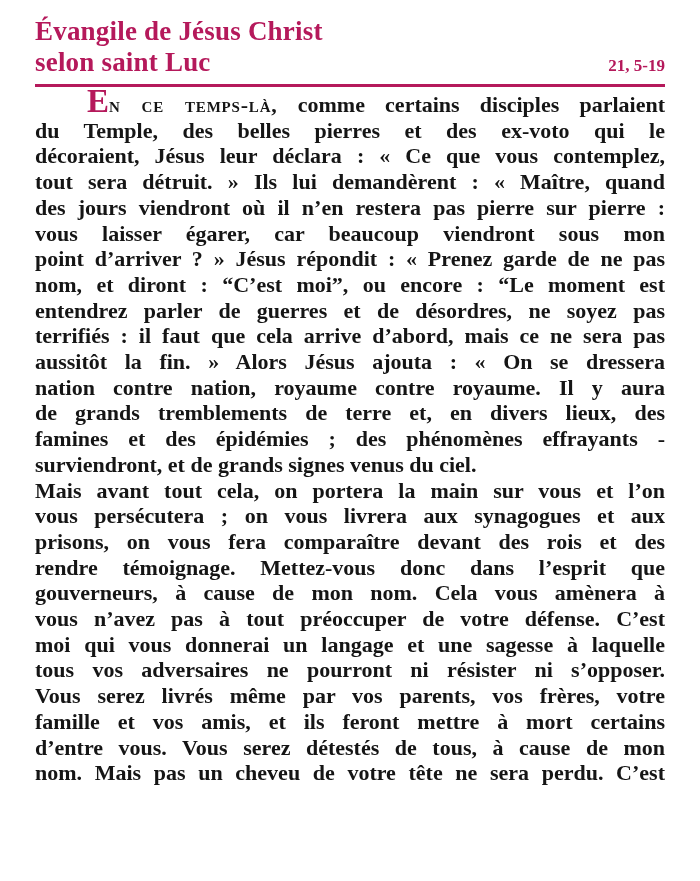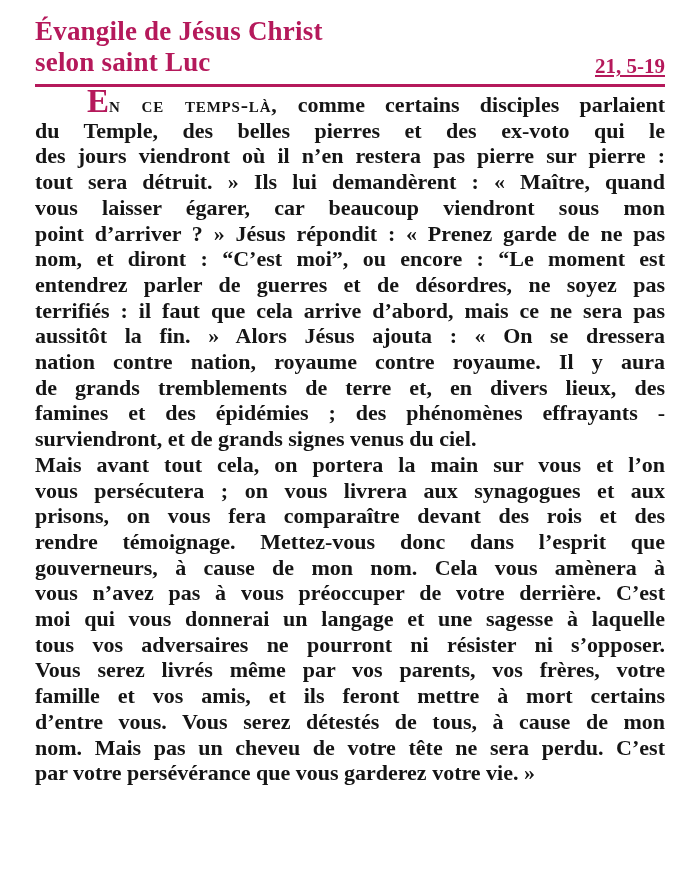--- a/index.html
+++ b/index.html
@@ -25,24 +25,23 @@
   .title {
     color: var(--accent);
     font-weight: bold;
     font-size: 27px;
     line-height: 31px;
     letter-spacing: 0.2px;
   }
   .reference {
     color: var(--accent);
     font-weight: bold;
-    font-size: 21px;
+    font-size: 17px;
     line-height: 24px;
     white-space: nowrap;
-    text-decoration: underline;
   }
   .rule {
     height: 3px;
     background: var(--accent);
     border: none;
   }
   
   .gospel {
     margin-top: 5px;
     font-size: 22px;
@@ -83,40 +82,40 @@
       <div>selon saint Luc</div>
     </div>
     <div class="reference">21, 5-19</div>
   </div>
 
   <div class="rule"></div>
 
   <div class="gospel">
     <div class="line incipit"><span class="initial">E</span><span class="smallcaps">n ce temps-là,</span><span> comme certains disciples parlaient</span></div>
     <div class="line">du Temple, des belles pierres et des ex-voto qui le</div>
+    <div class="line">décoraient, Jésus leur déclara : « Ce que vous contemplez,</div>
+    <div class="line">tout sera détruit. » Ils lui demandèrent : « Maître, quand</div>
     <div class="line">des jours viendront où il n’en restera pas pierre sur pierre :</div>
-    <div class="line">tout sera détruit. » Ils lui demandèrent : « Maître, quand</div>
     <div class="line">vous laisser égarer, car beaucoup viendront sous mon</div>
     <div class="line">point d’arriver ? » Jésus répondit : « Prenez garde de ne pas</div>
     <div class="line">nom, et diront : “C’est moi”, ou encore : “Le moment est</div>
     <div class="line">entendrez parler de guerres et de désordres, ne soyez pas</div>
     <div class="line">terrifiés : il faut que cela arrive d’abord, mais ce ne sera pas</div>
     <div class="line">aussitôt la fin. » Alors Jésus ajouta : « On se dressera</div>
     <div class="line">nation contre nation, royaume contre royaume. Il y aura</div>
     <div class="line">de grands tremblements de terre et, en divers lieux, des</div>
     <div class="line">famines et des épidémies ; des phénomènes effrayants -</div>
     <div class="line last-of-para">surviendront, et de grands signes venus du ciel.</div>
     <div class="line">Mais avant tout cela, on portera la main sur vous et l’on</div>
     <div class="line">vous persécutera ; on vous livrera aux synagogues et aux</div>
     <div class="line">prisons, on vous fera comparaître devant des rois et des</div>
     <div class="line">rendre témoignage. Mettez-vous donc dans l’esprit que</div>
     <div class="line">gouverneurs, à cause de mon nom. Cela vous amènera à</div>
-    <div class="line">vous n’avez pas à vous préoccuper de votre derrière. C’est</div>
+    <div class="line">vous n’avez pas à tout préoccuper de votre défense. C’est</div>
     <div class="line">moi qui vous donnerai un langage et une sagesse à laquelle</div>
     <div class="line">tous vos adversaires ne pourront ni résister ni s’opposer.</div>
     <div class="line">Vous serez livrés même par vos parents, vos frères, votre</div>
     <div class="line">famille et vos amis, et ils feront mettre à mort certains</div>
     <div class="line">d’entre vous. Vous serez détestés de tous, à cause de mon</div>
     <div class="line">nom. Mais pas un cheveu de votre tête ne sera perdu. C’est</div>
-    <div class="line last-of-para">par votre persévérance que vous garderez votre vie. »</div>
   </div>
 
 </div>
 
 </body></html>

